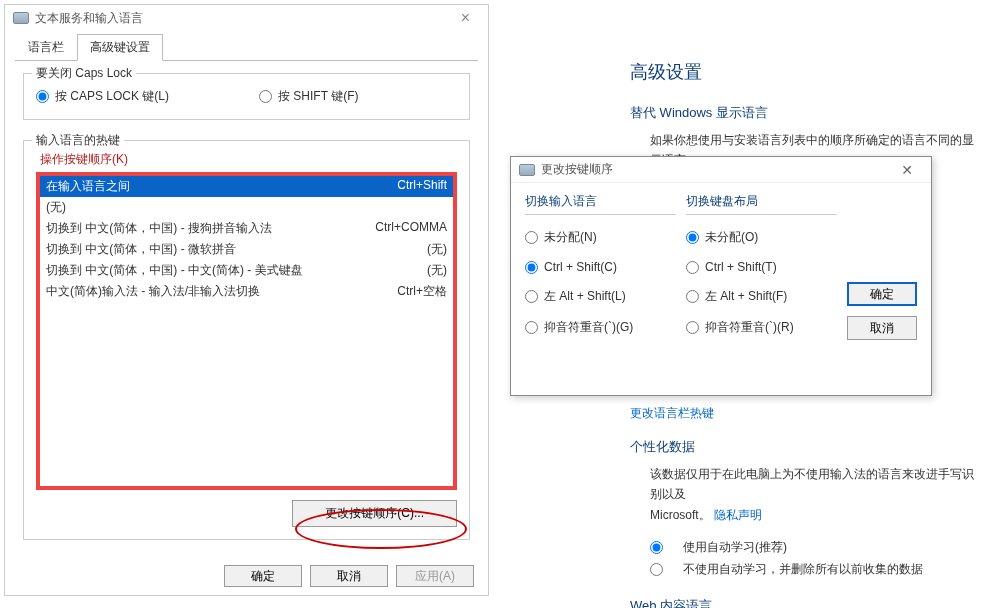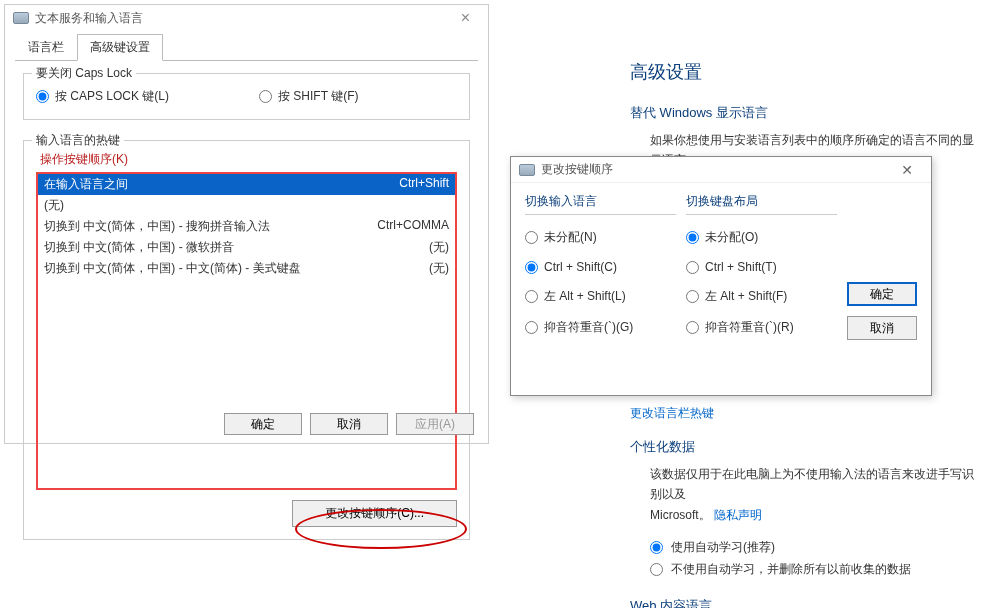--- a/index.html
+++ b/index.html
@@ -1,53 +1,53 @@
 <!DOCTYPE html>
 <html><head>
 <meta charset="utf-8">
 <style>
 * { box-sizing: border-box; margin: 0; padding: 0; font-family: "Microsoft YaHei", "Segoe UI", sans-serif; font-size: 12px; }
 body { width: 983px; height: 608px; background: #fff; position: relative; overflow: hidden; }
 
 
-.dlg1 { position: absolute; left: 4px; top: 4px; width: 485px; height: 440px; border: 1px solid #ccc; background: #fff; }
+.dlg1 { position: absolute; left: 4px; top: 4px; width: 485px; height: 592px; border: 1px solid #ccc; background: #fff; }
 .dlg1-titlebar { display: flex; align-items: center; padding: 4px 8px; height: 26px; }
 .dlg1-titlebar .kbd-icon { width: 16px; height: 12px; background: linear-gradient(#bcd, #9ab); border: 1px solid #789; border-radius: 2px; margin-right: 6px; }
 .dlg1-titlebar .title { color: #555; }
 .dlg1-titlebar .close { margin-left: auto; color: #888; font-size: 16px; padding: 2px 10px; cursor: pointer; }
 .tab-row { display: flex; margin: 2px 10px 0 10px; border-bottom: 1px solid #bbb; }
 .tab { padding: 4px 12px; border: 1px solid transparent; position: relative; top: 1px; color: #333; cursor: pointer; }
 .tab.active { border: 1px solid #bbb; border-bottom: 1px solid #fff; background: #fff; }
 .dlg1-body { padding: 12px 18px; }
 .group { border: 1px solid #ccc; padding: 10px 12px 14px 12px; margin-bottom: 20px; position: relative; }
 .group-title { position: absolute; top: -9px; left: 8px; background: #fff; padding: 0 4px; color: #333; }
 .radio-row { display: flex; gap: 90px; margin-top: 4px; }
 .radio-row label { display: flex; align-items: center; gap: 6px; color: #333; cursor: pointer; }
 input[type=radio] { width: 13px; height: 13px; cursor: pointer; }
 
 .hotkey-group { height: 400px; }
 .hotkey-header { display: flex; padding: 0 4px 4px 4px; color: #b91c1c; }
-.hotkey-list { border: 2px solid #ef4444; height: 318px; overflow: auto; }
+.hotkey-list { border: 4px solid #ef4444; height: 318px; overflow: auto; }
 .hk-row { display: flex; justify-content: space-between; padding: 2px 6px; color: #333; cursor: pointer; }
 .hk-row.sel { background: #0a64c8; color: #fff; }
 .change-btn-wrap { display: flex; justify-content: flex-end; margin-top: 10px; }
 .change-btn { padding: 4px 32px; border: 1px solid #999; background: #f0f0f0; cursor: pointer; }
 .ellipse { position: absolute; left: 290px; top: 504px; width: 172px; height: 40px; border: 2px solid #c00; border-radius: 50%; pointer-events: none; }
 
 .dlg1-buttons { position: absolute; bottom: 8px; right: 14px; display: flex; gap: 8px; }
 .dlg1-buttons button { width: 78px; height: 22px; border: 1px solid #999; background: #f0f0f0; cursor: pointer; }
 .dlg1-buttons button.disabled { color: #999; }
 
 
 .bg-page { position: absolute; left: 490px; top: 0; right: 0; bottom: 0; padding: 60px 0 0 140px; color: #333; }
 .bg-page h2 { color: #0a3e7a; font-size: 18px; font-weight: normal; margin-bottom: 20px; }
 .bg-section-title { color: #0a3e7a; font-size: 13px; margin-bottom: 8px; }
 .bg-text { margin: 6px 0 14px 20px; line-height: 1.7; }
 .bg-link { color: #06c; cursor: pointer; }
-.bg-radio { display: flex; align-items: center; gap: 8px; margin: 5px 0 5px 20px; }
+.bg-radio { display: flex; align-items: center; gap: 20px; margin: 5px 0 5px 20px; }
 
 
 .dlg2 { position: absolute; left: 510px; top: 156px; width: 422px; height: 240px; border: 1px solid #888; background: #fff; box-shadow: 2px 2px 8px rgba(0,0,0,0.2); }
 .dlg2-titlebar { display: flex; align-items: center; padding: 4px 8px; height: 26px; border-bottom: 1px solid #eee; }
 .dlg2-titlebar .kbd-icon { width: 16px; height: 12px; background: linear-gradient(#bcd, #9ab); border: 1px solid #789; border-radius: 2px; margin-right: 6px; }
 .dlg2-titlebar .title { color: #555; }
 .dlg2-titlebar .close { margin-left: auto; color: #666; font-size: 14px; padding: 2px 10px; cursor: pointer; }
 .dlg2-body { display: flex; padding: 10px 14px; gap: 10px; }
 .dlg2-col { flex: 1; }
 .dlg2-col .col-title { color: #0a3e7a; margin-bottom: 4px; }
@@ -131,20 +131,24 @@
             <span>Ctrl+COMMA</span>
           </div>
         <div class="hk-row">
             <span>切换到 中文(简体，中国) - 微软拼音</span>
             <span>(无)</span>
           </div>
         <div class="hk-row">
             <span>切换到 中文(简体，中国) - 中文(简体) - 美式键盘</span>
             <span>(无)</span>
           </div>
+        <div class="hk-row">
+            <span>中文(简体)输入法 - 输入法/非输入法切换</span>
+            <span>Ctrl+空格</span>
+          </div>
       </div>
       <div class="change-btn-wrap">
         <button class="change-btn">更改按键顺序(C)...</button>
       </div>
     </div>
   </div>
   <div class="dlg1-buttons">
     <button>确定</button>
     <button>取消</button>
     <button class="disabled">应用(A)</button>

